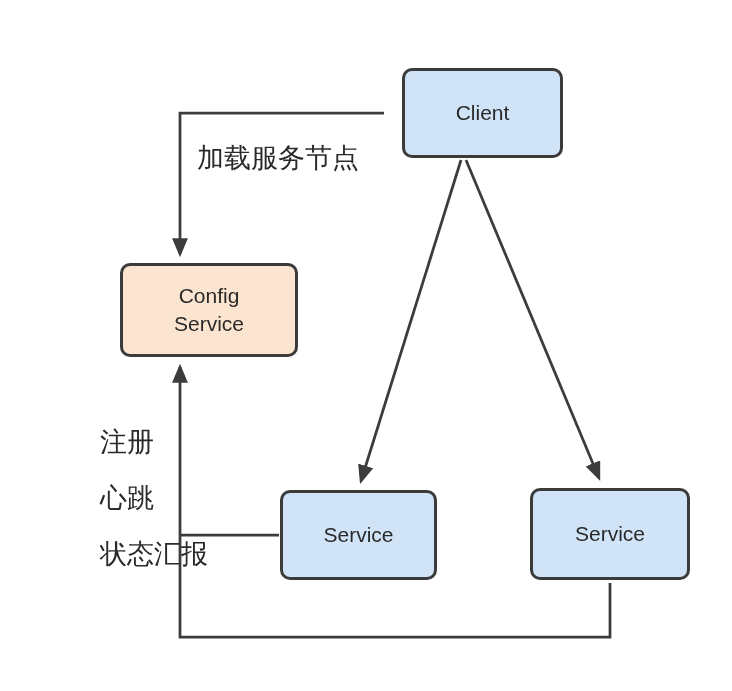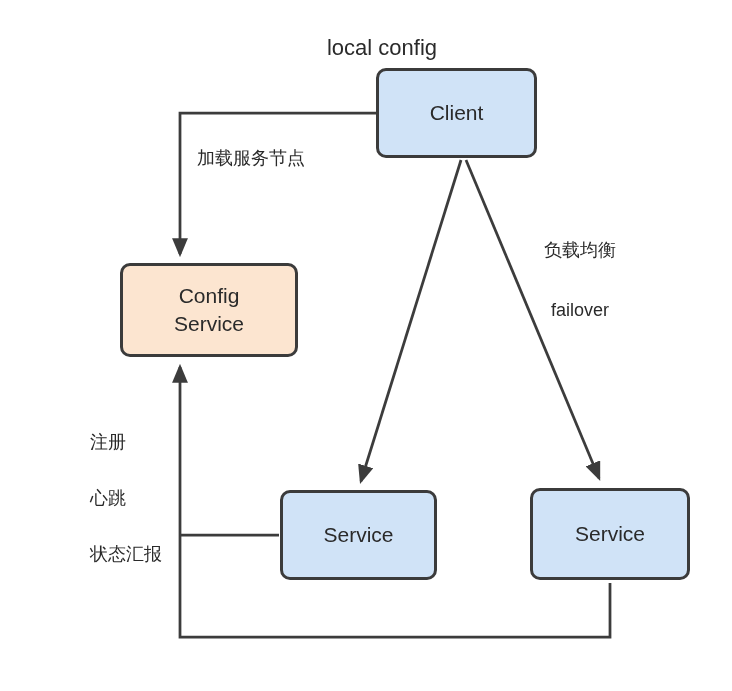--- a/index.html
+++ b/index.html
@@ -35,27 +35,27 @@
     display: flex;
     align-items: center;
     justify-content: center;
     text-align: center;
     font-size: 21px;
     line-height: 28px;
     box-sizing: border-box;
   }
   .node-blue { background: #d0e3f7; }
   .node-peach { background: #fce5d0; margin-left: 28px; }
-  .node-client   { left: 376px; top: 68px;  width: 161px; height: 90px; }
+  .node-client   { left: 402px; top: 68px;  width: 161px; height: 90px; }
   .node-config   { left: 92px;  top: 263px; width: 178px; height: 94px; }
   .node-service1 { left: 280px; top: 490px; width: 157px; height: 90px; }
   .node-service2 { left: 530px; top: 488px; width: 160px; height: 92px; }
   .edge-label {
     position: absolute;
-    font-size: 18px;
+    font-size: 27px;
     line-height: 28px;
     white-space: pre;
   }
   .label-local-config { left: 316px; top: 34px; width: 132px; text-align: center; font-size: 22px; }
   .label-load-nodes   { left: 197px; top: 144px; }
   .label-balance      { left: 502px; top: 205px; width: 136px; text-align: center; line-height: 30px; }
   .label-report       { left: 70px;  top: 400px; line-height: 28px; }
 </style>
 </head>
 <body>
@@ -87,28 +87,23 @@
   </div>
 
   <div class="node node-blue node-service1">
     <span>Service</span>
   </div>
 
   <div class="node node-blue node-service2">
     <span>Service</span>
   </div>
 
-  <div class="edge-label label-local-config">local config</div>
 
   <div class="edge-label label-load-nodes">加载服务节点</div>
 
-  <div class="edge-label label-balance">
-    <span>负载均衡</span><br>
-    <span>failover</span>
-  </div>
 
   <div class="edge-label label-report">
     <span>注册</span><br>
     <span>心跳</span><br>
     <span>状态汇报</span>
   </div>
 
 </div>
 
 </body></html>

